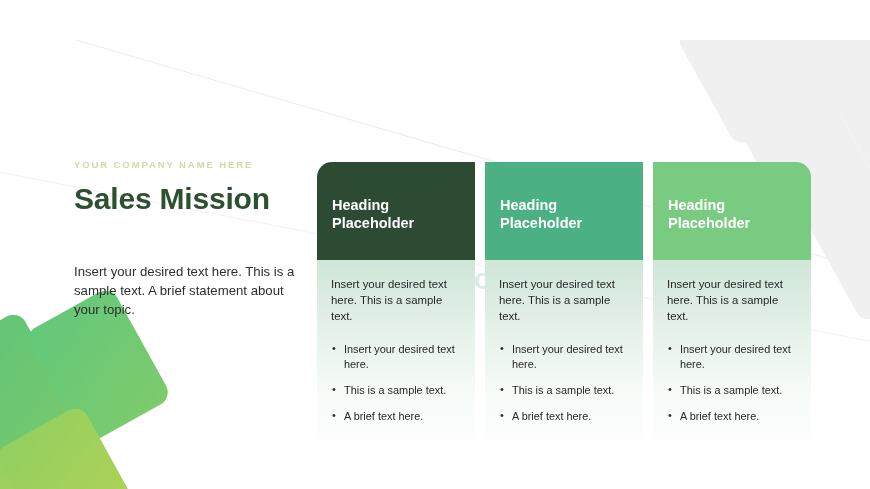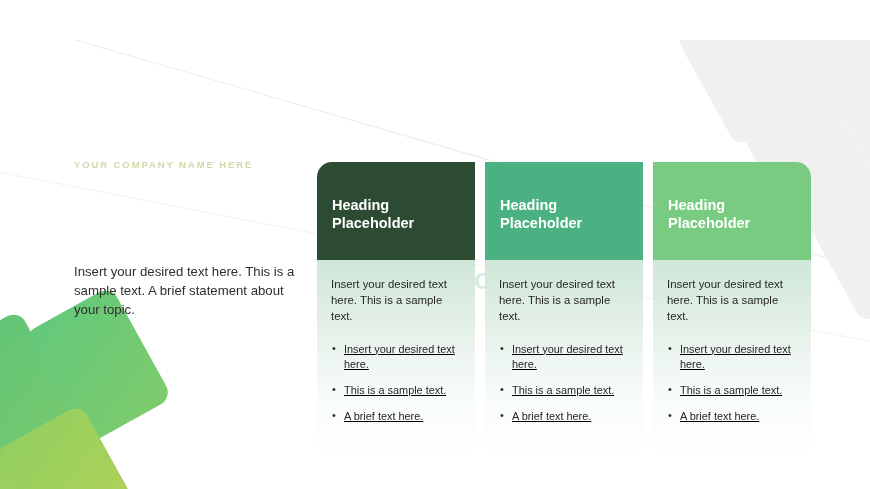--- a/index.html
+++ b/index.html
@@ -118,21 +118,20 @@
   .card-desc {
     margin: 0;
     font-size: 11.4px;
     line-height: 1.42;
     color: #262626;
   }
   .card-list {
     margin: 17px 0 0 0;
     padding: 0;
     list-style: none;
-    text-decoration: underline;
   }
   .card-list li {
     position: relative;
     padding-left: 13px;
     margin-bottom: 11px;
     font-size: 10.9px;
     line-height: 1.38;
     color: #262626;
   }
   .card-list li:before {
@@ -185,21 +184,21 @@
     <div class="tile-green" style="left:18px; top:380px; width:100px; height:128px; transform:rotate(-29deg);
                 background:linear-gradient(155deg,#92cf60,#b2d257);"></div>
 
     <div class="tile-green" style="left:-10px; top:496px; width:100px; height:128px; transform:rotate(-29deg);
                 background:linear-gradient(155deg,#b0d359,#c6d750);"></div>
   </div>
 
   <div class="left-col">
     <p class="eyebrow">YOUR COMPANY NAME HERE</p>
     <h1 class="title">
-      <br>
+      <span>Sales Mission</span><br>
     </h1>
     <p class="lead">Insert your desired text here. This is a sample text. A brief statement about your topic.</p>
   </div>
 
   <div class="watermark">Crisp Model</div>
 
   <div class="cards">
 
     <div class="card card--1">
       <div class="card-head" style="background:#2d4a33;">

